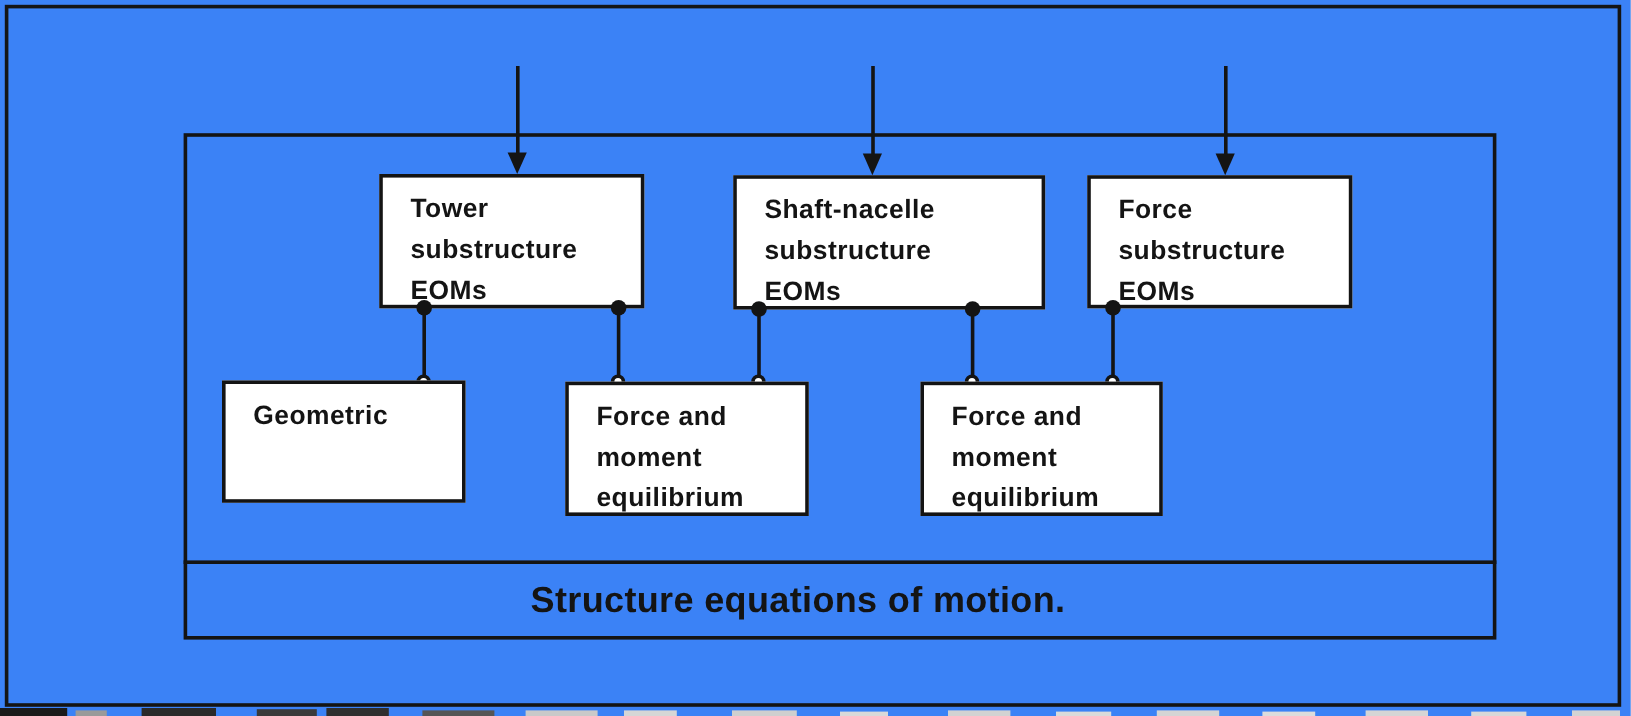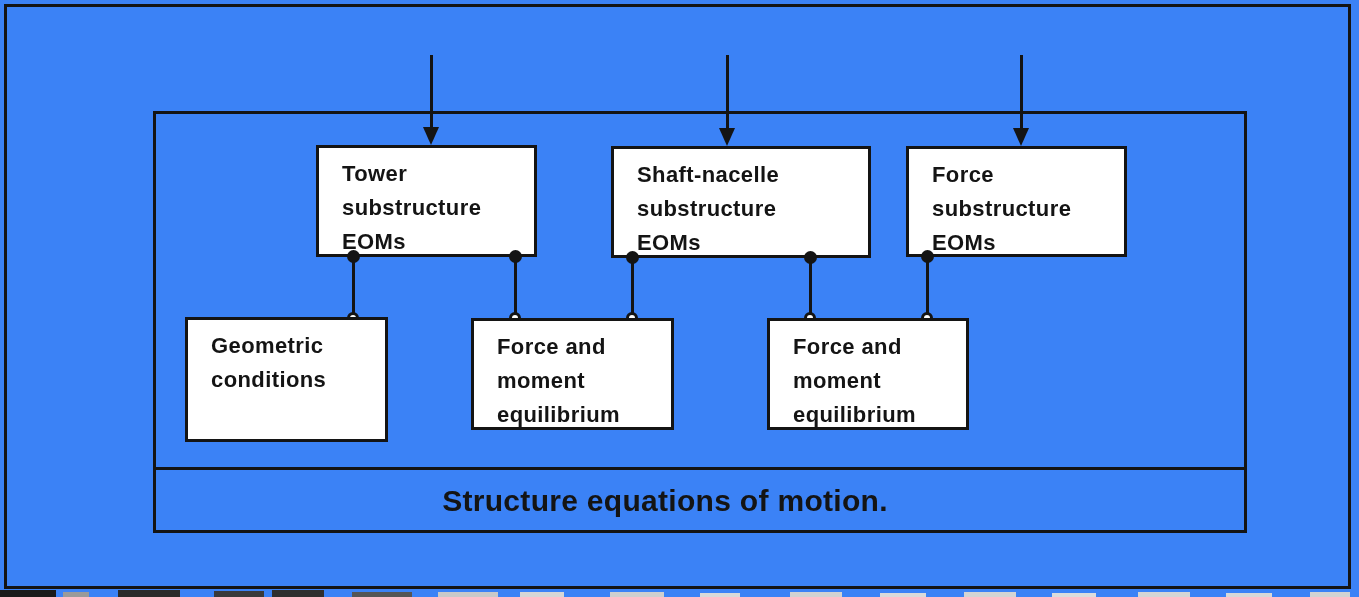--- a/index.html
+++ b/index.html
@@ -128,23 +128,22 @@
   <div class="ring" style="left:626px;top:312px;"></div>
 
   <div class="vline" style="left:809px;top:258px;height:60px;"></div>
   <div class="dot" style="left:804px;top:251px;"></div>
   <div class="ring" style="left:804px;top:312px;"></div>
 
   <div class="vline" style="left:926px;top:257px;height:61px;"></div>
   <div class="dot" style="left:921px;top:250px;"></div>
   <div class="ring" style="left:921px;top:312px;"></div>
 
-  <div class="node" style="left:185px;top:317px;width:203px;height:125px;">
+  <div class="node" style="left:185px;top:317px;width:203px;height:102px;">
     <span>Geometric</span>
-    <span>conditions</span>
   </div>
 
   <div class="node" style="left:471px;top:318px;width:203px;height:112px;">
     <span>Force and</span>
     <span>moment</span>
     <span>equilibrium</span>
   </div>
 
   <div class="node" style="left:767px;top:318px;width:202px;height:112px;">
     <span>Force and</span>

